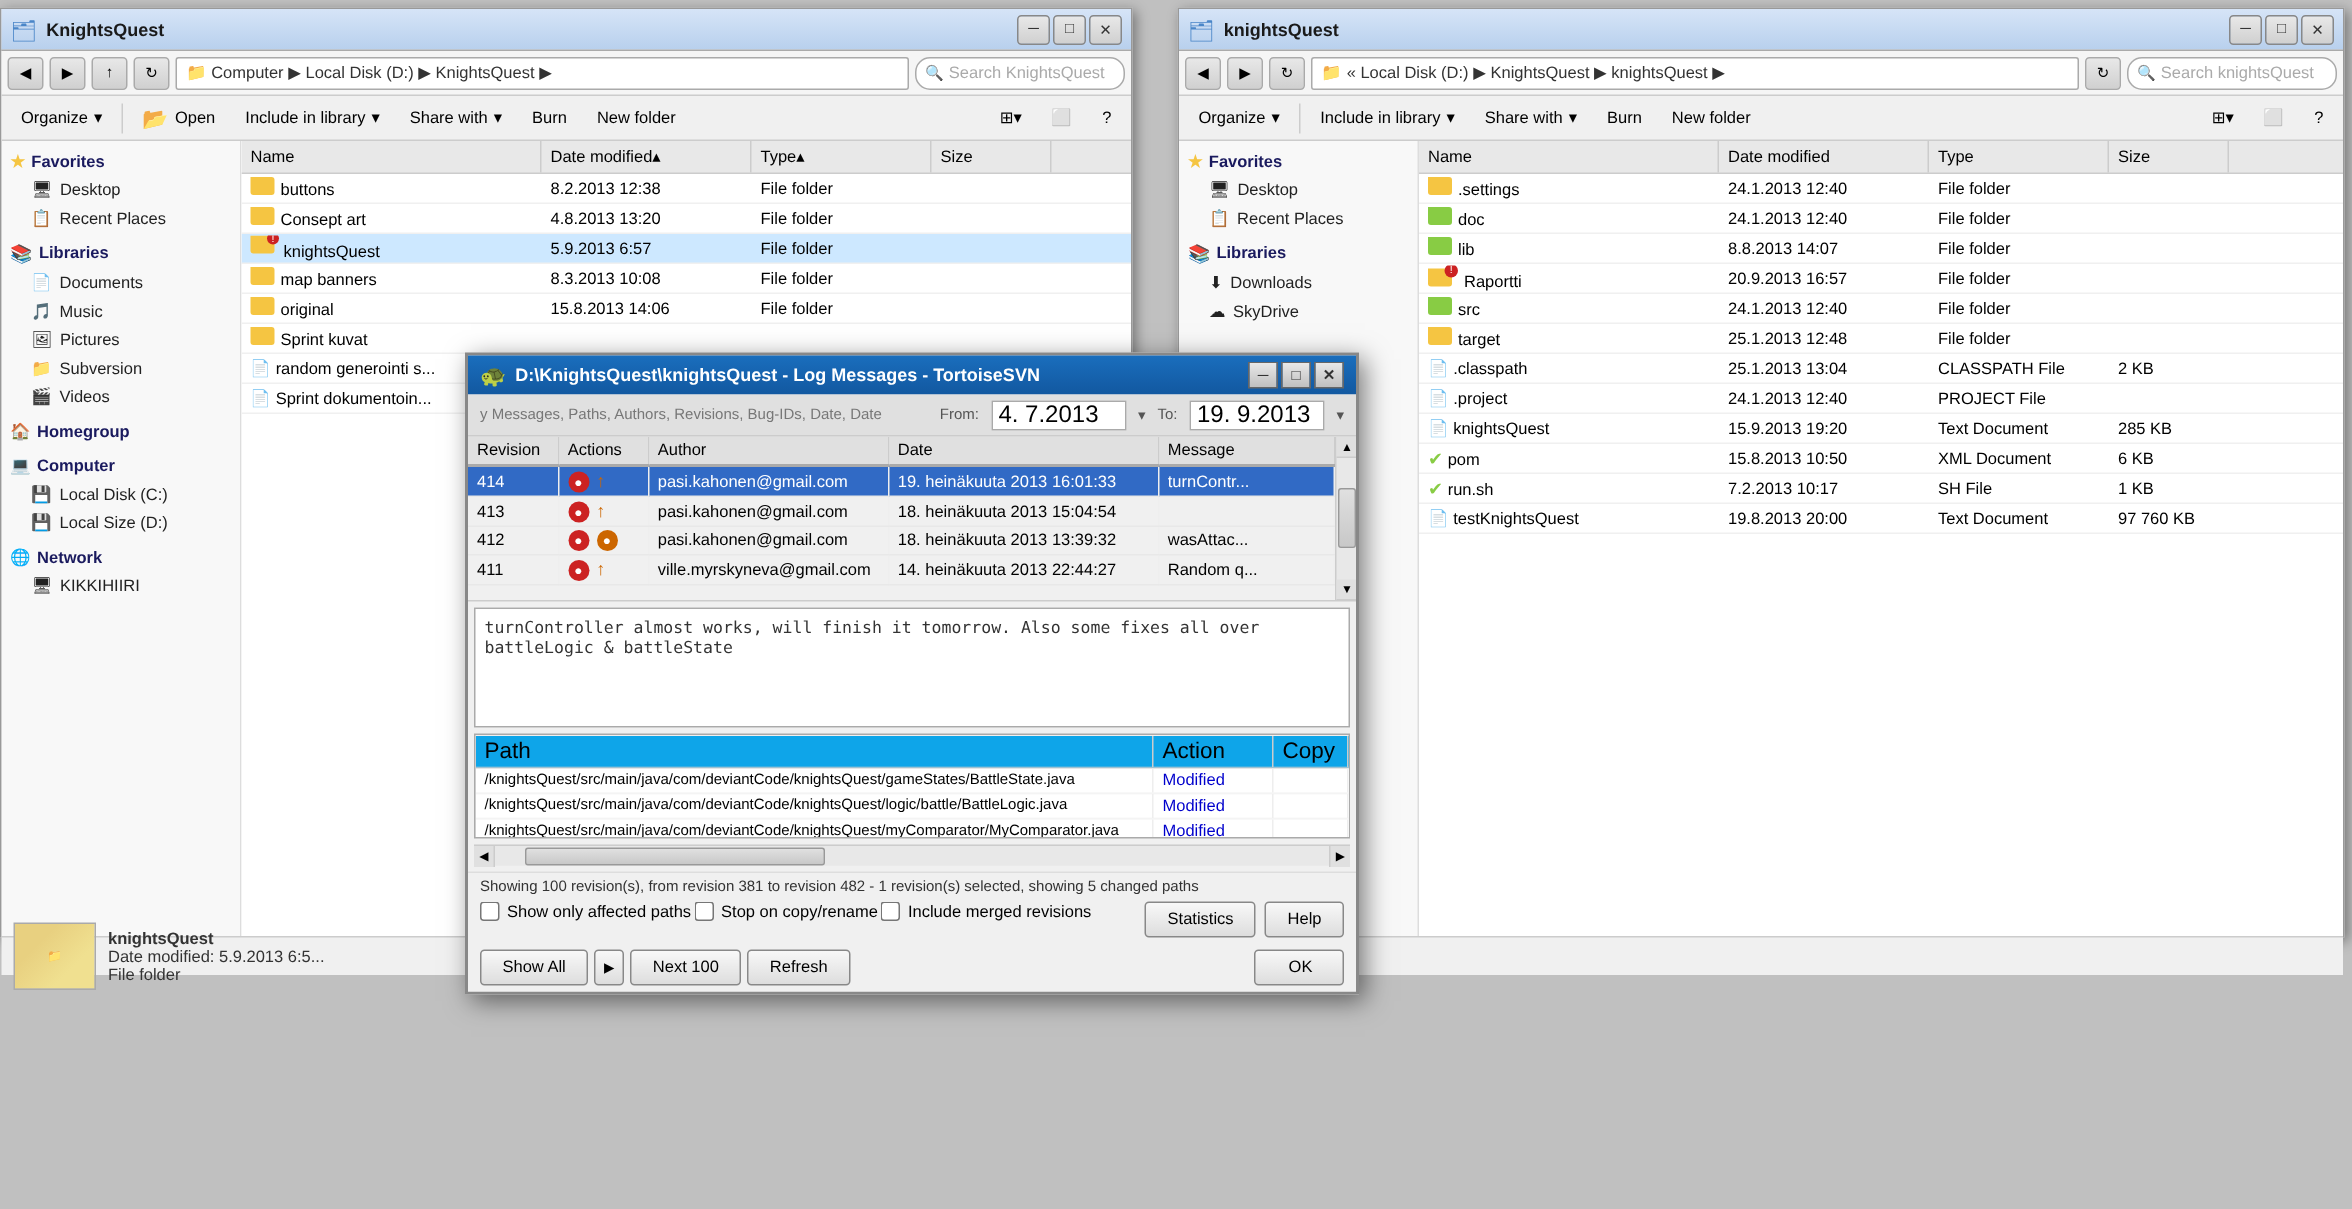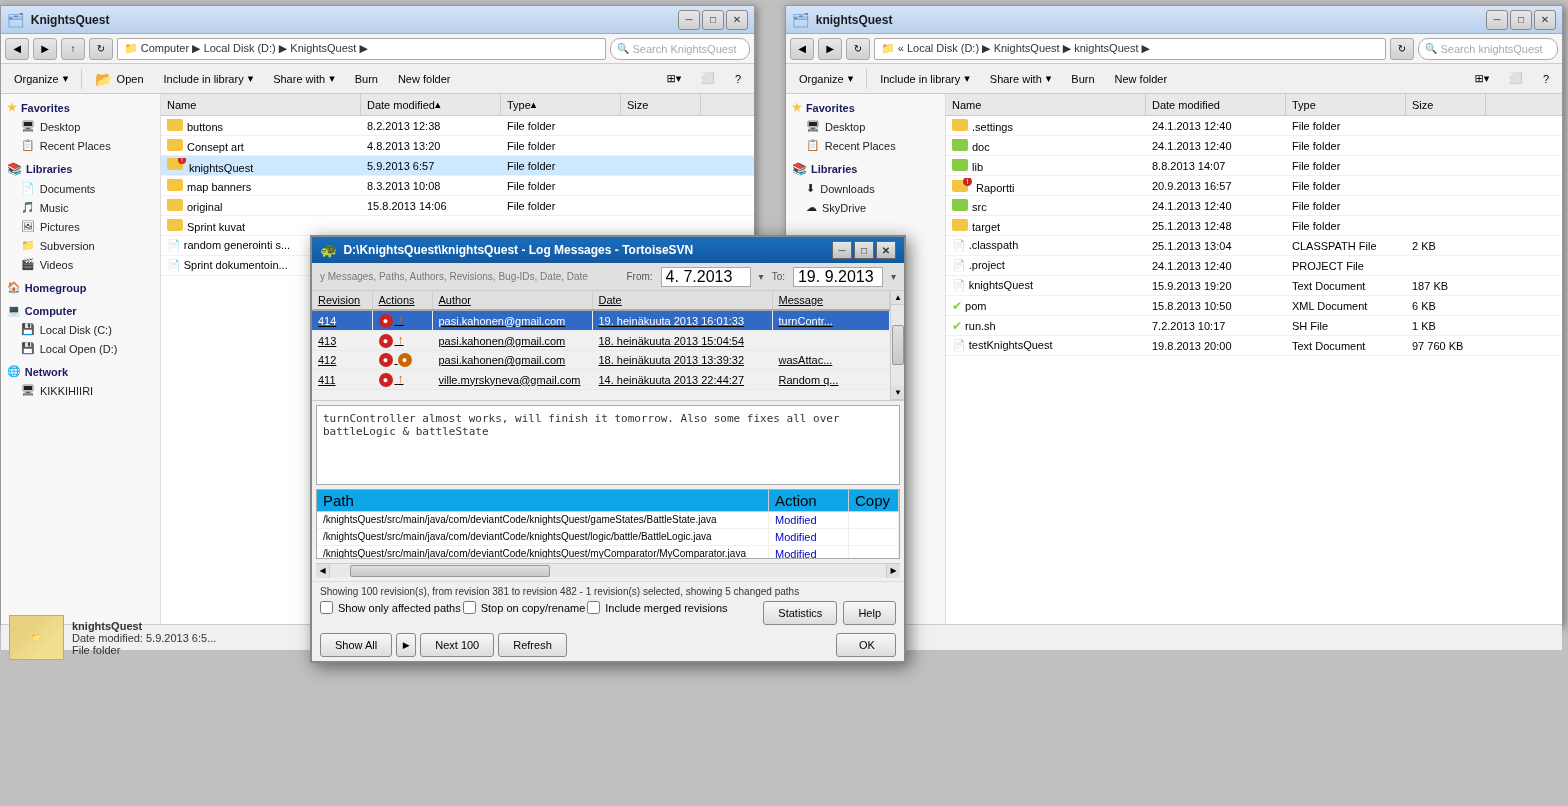--- a/index.html
+++ b/index.html
@@ -666,21 +666,21 @@
         <div class="sidebar-header">
           <span>💻</span>
           <span>Computer</span>
         </div>
         <div class="sidebar-item">
           <span>💾</span>
           <span>Local Disk (C:)</span>
         </div>
         <div class="sidebar-item">
           <span>💾</span>
-          <span>Local Open (D:)</span>
+          <span>Local Size (D:)</span>
         </div>
       </div>
       <div class="sidebar-section">
         <div class="sidebar-header">
           <span>🌐</span>
           <span>Network</span>
         </div>
         <div class="sidebar-item">
           <span>🖥</span>
           <span>KIKKIHIIRI</span>
@@ -916,21 +916,21 @@
       <div class="file-row">
         <div class="file-cell col-name">📄 .project</div>
         <div class="file-cell col-date">24.1.2013 12:40</div>
         <div class="file-cell col-type">PROJECT File</div>
         <div class="file-cell col-size"></div>
       </div>
       <div class="file-row">
         <div class="file-cell col-name">📄 knightsQuest</div>
         <div class="file-cell col-date">15.9.2013 19:20</div>
         <div class="file-cell col-type">Text Document</div>
-        <div class="file-cell col-size">187 KB</div>
+        <div class="file-cell col-size">285 KB</div>
       </div>
       <div class="file-row">
         <div class="file-cell col-name">
           <span style="color:#88cc44; font-size:12px;">✔</span> pom
         </div>
         <div class="file-cell col-date">15.8.2013 10:50</div>
         <div class="file-cell col-type">XML Document</div>
         <div class="file-cell col-size">6 KB</div>
       </div>
       <div class="file-row">
@@ -969,21 +969,21 @@
     <span style="flex:1; font-size:10px; color:#777;">y Messages, Paths, Authors, Revisions, Bug-IDs, Date, Date</span>
     <span>From:</span>
     <input class="svn-date-input" value="4. 7.2013" style="">
     <span style="cursor:pointer;">▾</span>
     <span>To:</span>
     <input class="svn-date-input" value="19. 9.2013" style="">
     <span style="cursor:pointer;">▾</span>
   </div>
 
   <div class="rev-table-container" style="position:relative;">
-    <table class="rev-table" style="width:calc(100% - 14px);text-decoration:underline;">
+    <table class="rev-table" style="width:calc(100% - 14px);">
       <thead>
         <tr>
           <th style="width:60px;">Revision</th>
           <th style="width:60px;">Actions</th>
           <th style="width:160px;">Author</th>
           <th style="width:180px;">Date</th>
           <th>Message</th>
         </tr>
       </thead>
       <tbody>

